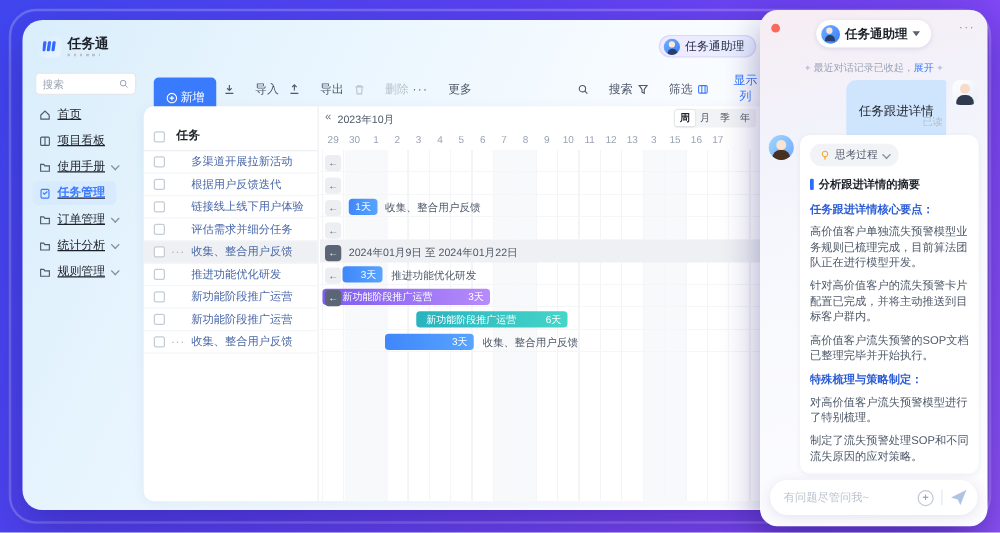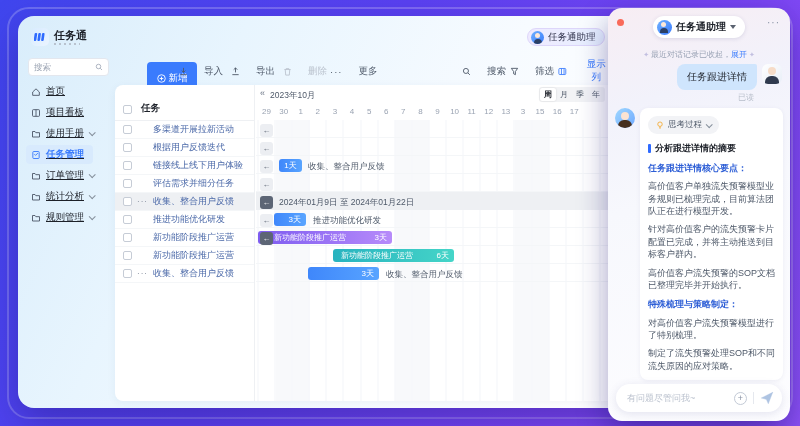--- a/index.html
+++ b/index.html
@@ -37,21 +37,21 @@
 
   
   .main{ position:absolute; left:97px; top:0; right:0; bottom:0; }
   .assist-pill{ position:absolute; left:412px; top:12px; height:18px; padding:0 8px 0 3px; border-radius:9px;
     background:linear-gradient(90deg,#efeaff,#e6f0ff); border:1px solid #ddd6fa; display:flex; align-items:center; gap:4px; font-size:9.5px; color:#2c2f48; }
   .mini-avatar{ width:13px; height:13px; border-radius:50%; background:linear-gradient(135deg,#6fb1ff,#3a7bfd); position:relative; overflow:hidden; flex:none; }
   .mini-avatar::before{ content:""; position:absolute; left:4px; top:2.5px; width:5px; height:5px; border-radius:50%; background:#fde8d8; }
   .mini-avatar::after{ content:""; position:absolute; left:2.5px; top:8px; width:8px; height:5px; border-radius:4px 4px 0 0; background:#2b3f66; }
 
   .toolbar{ position:absolute; left:0; top:46px; width:495px; height:20px; }
-  .btn-add{ position:absolute; left:8px; top:0; width:50px; height:32px; border-radius:4px; background:#3a7bfd; color:#fff; font-size:9.5px; display:flex; align-items:center; justify-content:center; gap:3px; border:none; cursor:pointer;margin-left:24px; }
+  .btn-add{ position:absolute; left:8px; top:0; width:50px; height:32px; border-radius:4px; background:#3a7bfd; color:#fff; font-size:9.5px; display:flex; align-items:center; justify-content:center; gap:3px; border:none; cursor:pointer; }
   .tool-link{ position:absolute; top:0; height:18px; display:flex; align-items:center; gap:16px; font-size:9.5px; color:#4e5969; cursor:pointer; background:none; border:none; }
   .tool-link svg{ width:9px; height:9px; }
   .tool-link.disabled{ color:#bcc4cf; }
   .tool-link.blue{ color:#3a7bfd; }
 
   
   .gantt{ position:absolute; left:0; top:69px; width:500px; height:316px; background:#fff; border-radius:8px 0 0 8px; box-shadow:0 2px 10px rgba(40,60,120,.06); overflow:hidden; }
   .left-pane{ position:absolute; left:0; top:0; width:140px; height:100%; border-right:1px solid #eef0f3; }
   .lp-header{ height:36px; border-bottom:1px solid #eef0f3; display:flex; align-items:flex-end; padding:0 0 5px 8px; gap:9px; }
   .lp-header .cbx{ margin-bottom:1px; }
@@ -95,21 +95,21 @@
   .dot-red{ position:absolute; left:9px; top:11px; width:7px; height:7px; border-radius:50%; background:#f96a5a; cursor:pointer; }
   .panel-pill{ position:absolute; left:50%; transform:translateX(-50%); top:8px; height:22px; padding:0 9px 0 4px; background:#fff; border-radius:11px; box-shadow:0 1px 4px rgba(60,60,120,.14); display:flex; align-items:center; gap:4px; cursor:pointer; }
   .panel-pill .mini-avatar{ width:15px; height:15px; }
   .panel-title{ font-size:10px; font-weight:bold; color:#1d2129; white-space:nowrap; }
   .caret{ width:0; height:0; border-left:3px solid transparent; border-right:3px solid transparent; border-top:4px solid #5a6270; }
   .panel-more{ position:absolute; right:10px; top:9px; color:#8a93a5; font-size:10px; letter-spacing:1px; cursor:pointer; }
   .collapse-note{ position:absolute; left:0; right:0; top:41px; text-align:center; font-size:8px; color:#9aa3b5; }
   .collapse-note .spark{ color:#c2bfe0; font-size:7px; }
   .collapse-note .expand{ color:#3a7bfd; cursor:pointer; }
   .user-row{ position:absolute; right:8px; top:56px; display:flex; align-items:flex-start; gap:5px; }
-  .user-bubble{ background:#cfe5fd; border-radius:8px 2px 8px 8px; padding:6px 10px; font-size:10px; color:#1d2129; cursor:default; }
+  .user-bubble{ background:#cfe5fd; border-radius:8px 2px 8px 8px; padding:18px 10px; font-size:10px; color:#1d2129; cursor:default; }
   .avatar-user{ width:20px; height:20px; border-radius:6px; background:linear-gradient(135deg,#fff,#e8eef7); position:relative; overflow:hidden; flex:none; }
   .avatar-user::before{ content:""; position:absolute; left:6px; top:3px; width:8px; height:8px; border-radius:50%; background:#f6dcc8; }
   .avatar-user::after{ content:""; position:absolute; left:3px; top:12px; width:14px; height:8px; border-radius:6px 6px 0 0; background:#303a4e; }
   .read-flag{ position:absolute; right:36px; top:84px; font-size:8px; color:#b6bdc9; }
   .ai-row{ position:absolute; left:7px; top:100px; right:7px; display:flex; align-items:flex-start; gap:5px; }
   .avatar-ai{ width:20px; height:20px; border-radius:50%; background:linear-gradient(135deg,#9fd8ff,#6fa8ff); position:relative; overflow:hidden; flex:none; }
   .avatar-ai::before{ content:""; position:absolute; left:6px; top:4px; width:8px; height:8px; border-radius:50%; background:#fbe3d2; }
   .avatar-ai::after{ content:""; position:absolute; left:3px; top:12px; width:14px; height:8px; border-radius:6px 6px 0 0; background:#47301f; }
   .ai-card{ flex:1; background:#fff; border-radius:8px; padding:7px 8px 8px; box-shadow:0 1px 4px rgba(70,70,130,.08); }
   .think-pill{ display:inline-flex; align-items:center; gap:4px; background:#f2f3f6; border-radius:10px; padding:3px 8px; font-size:8.5px; color:#4e5969; cursor:pointer; }

